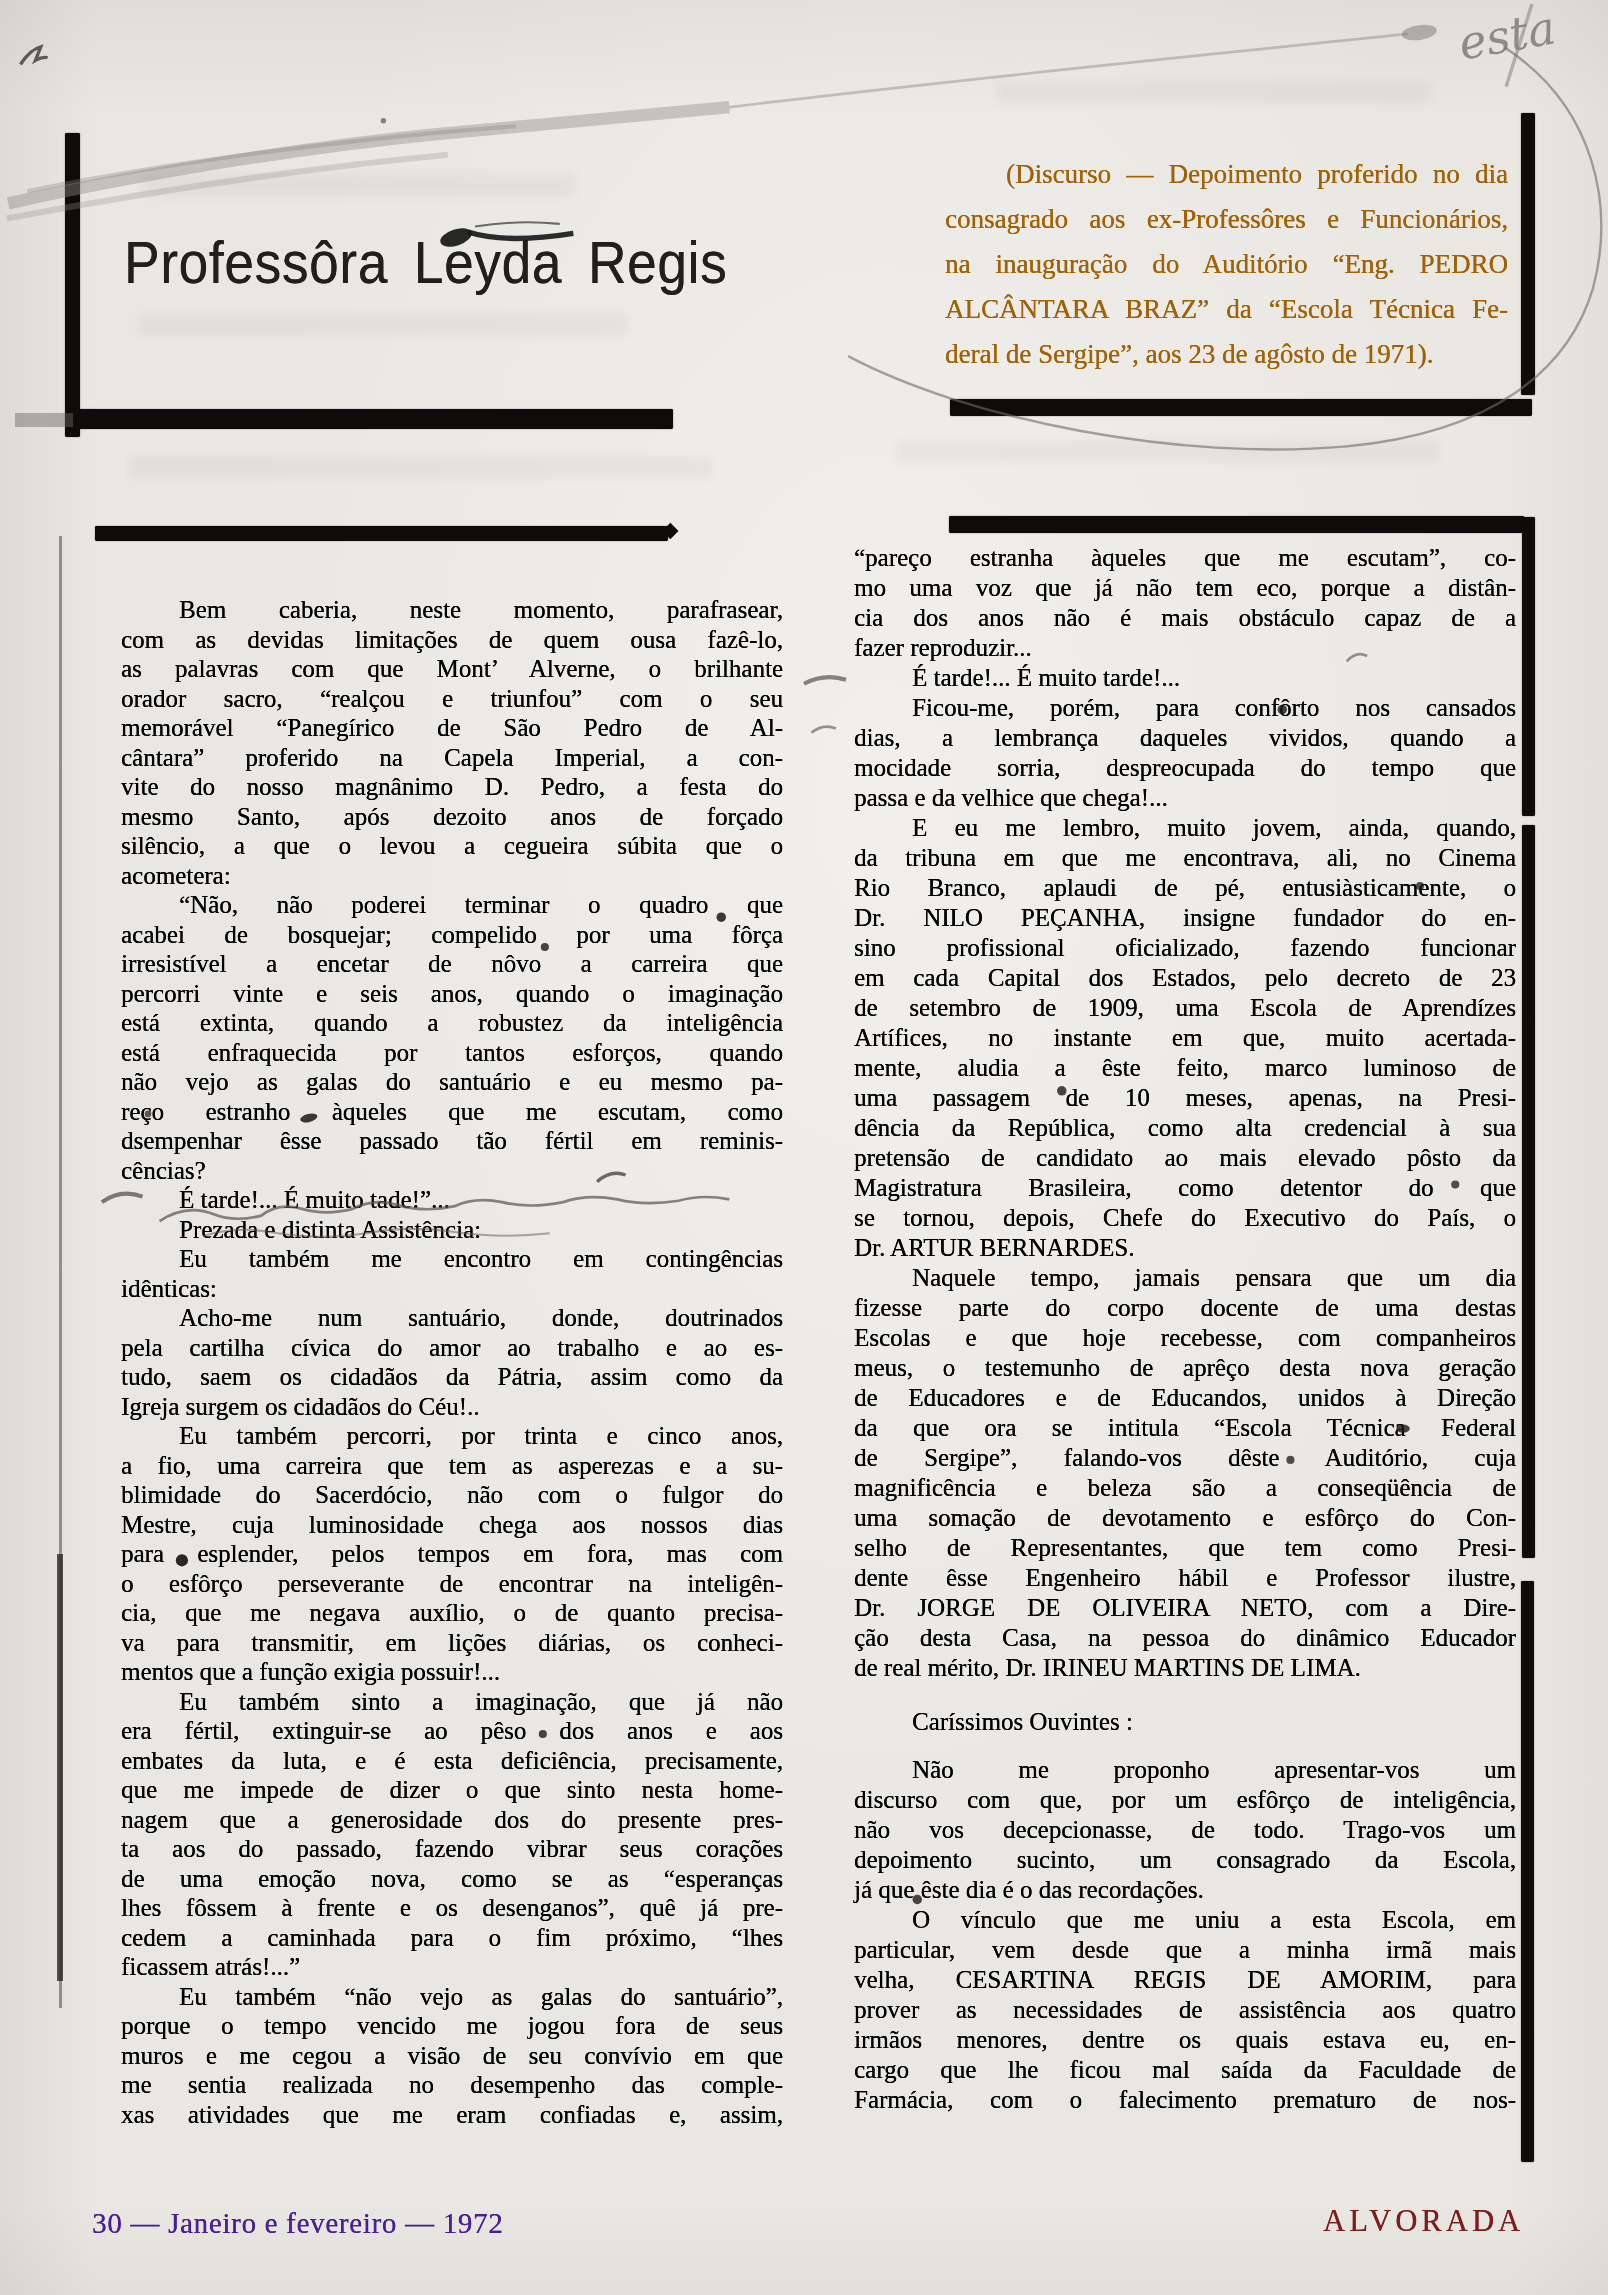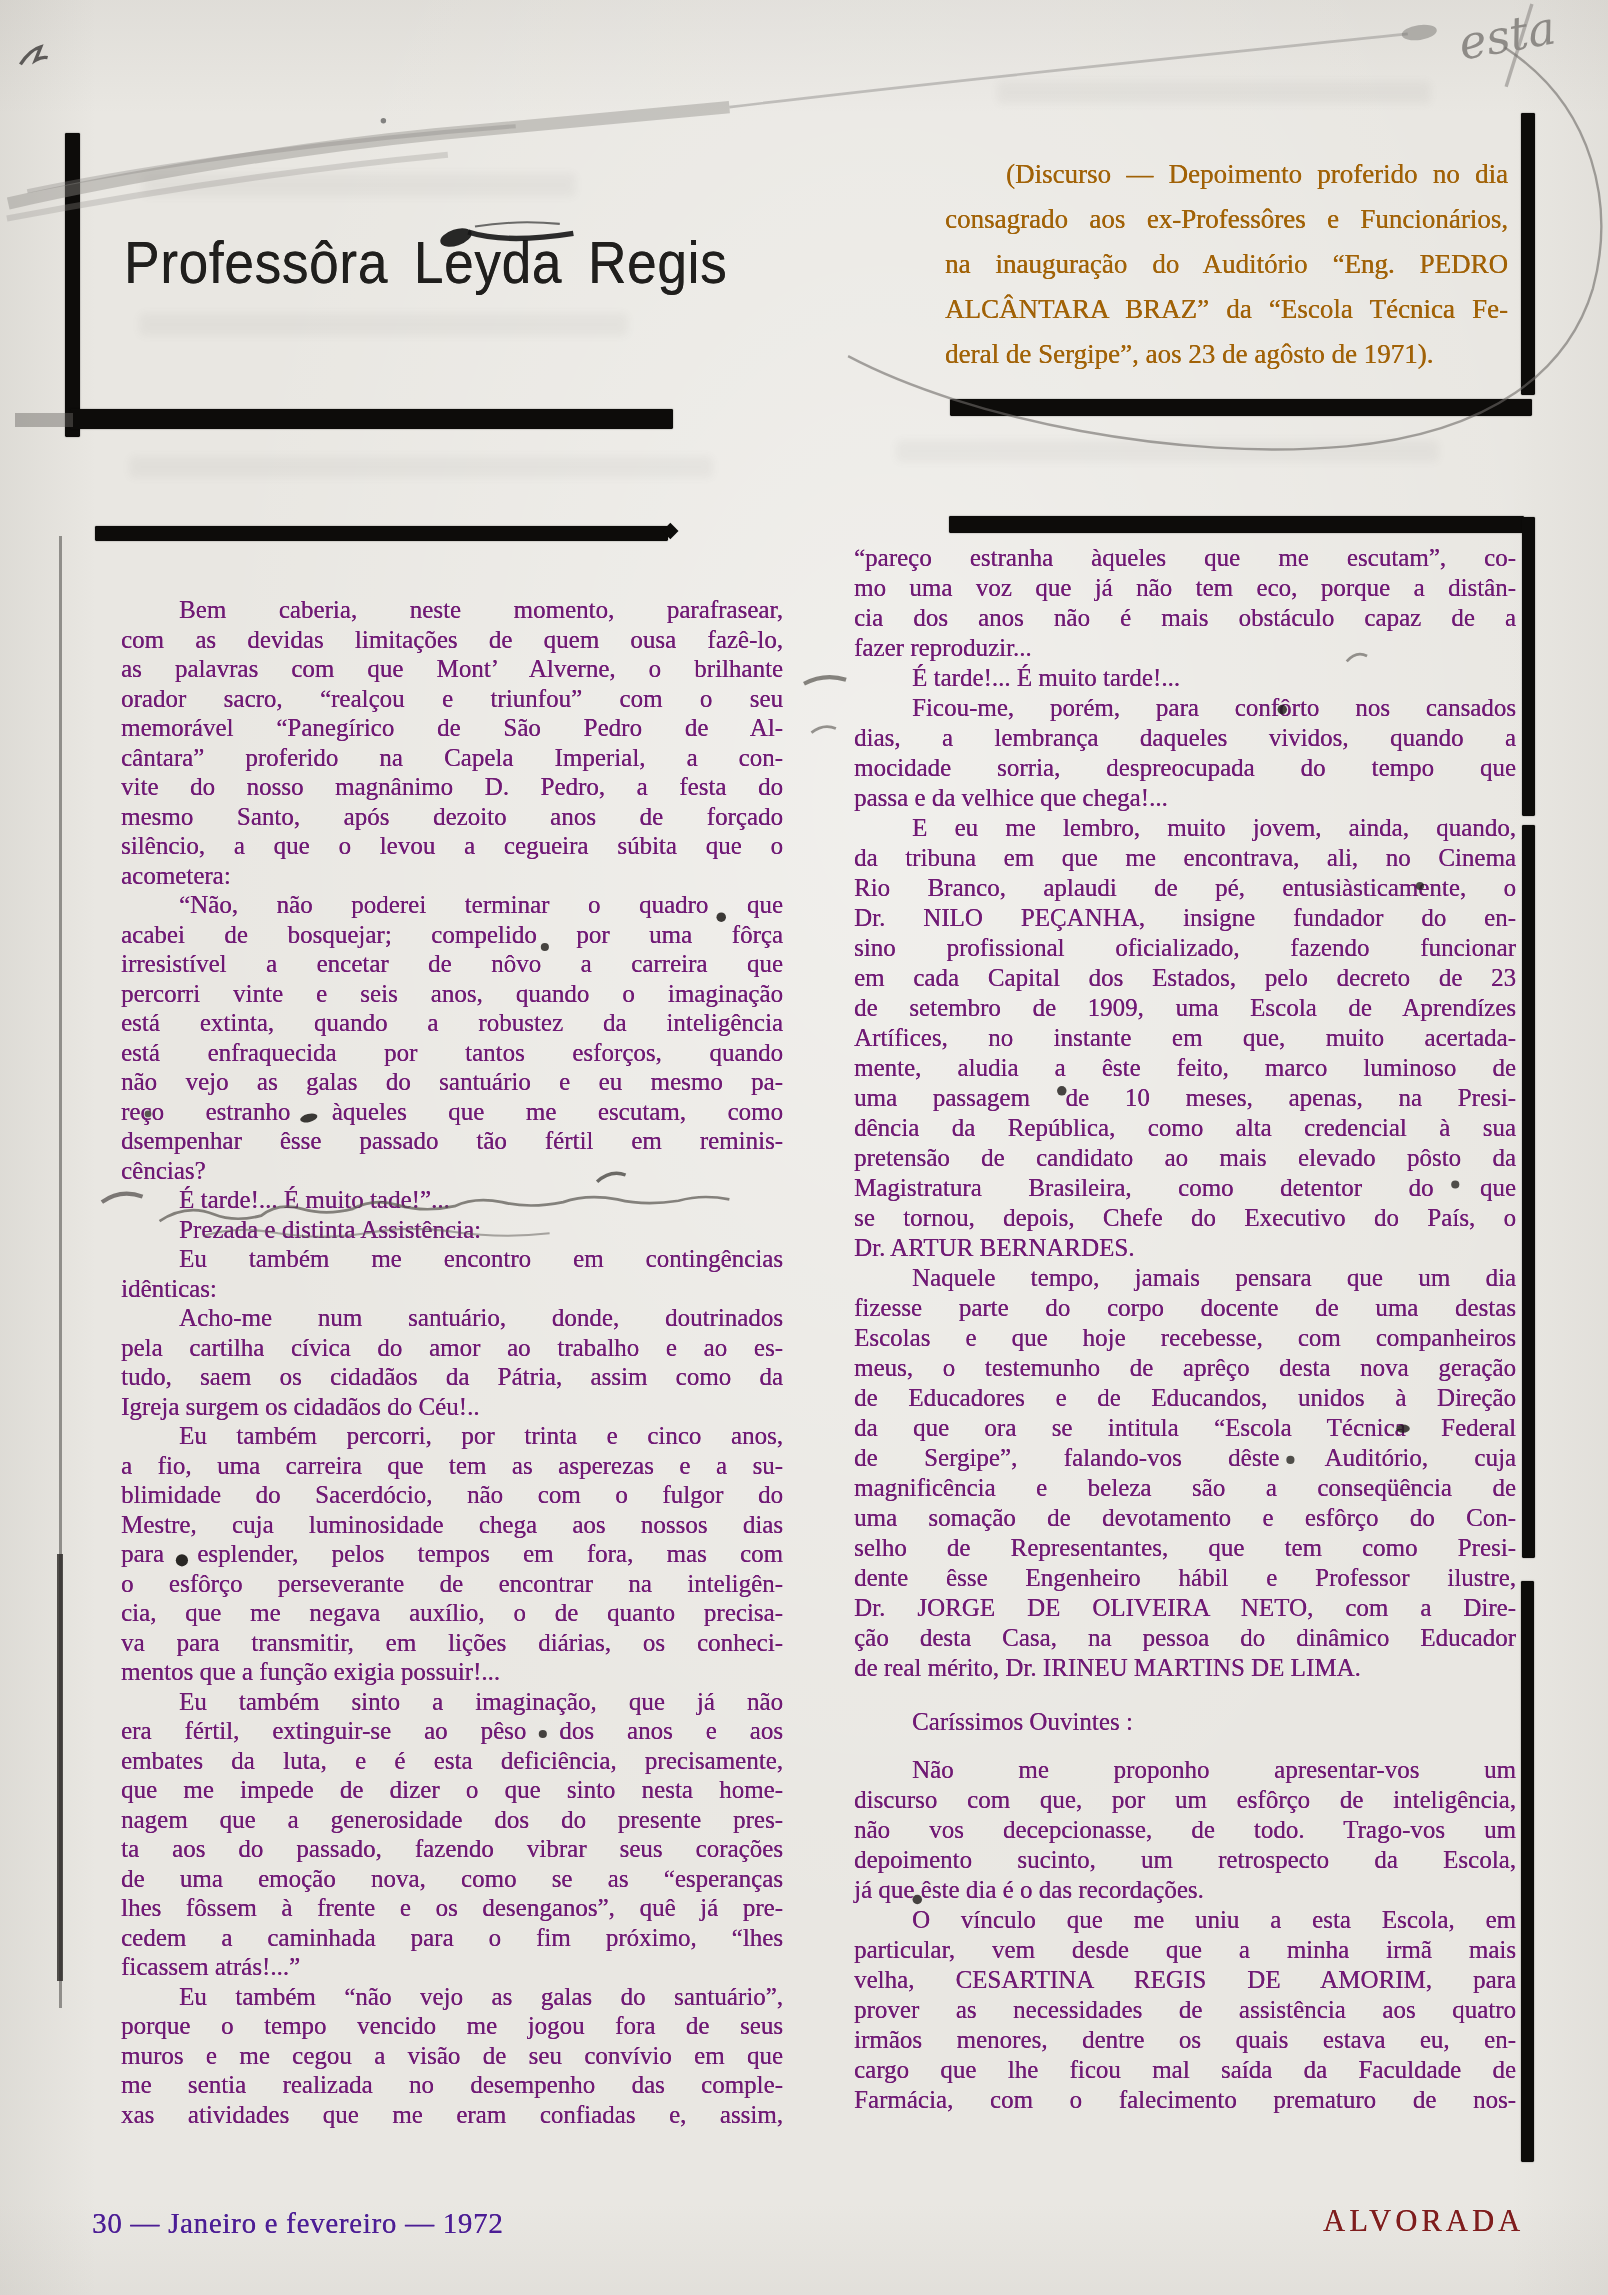--- a/index.html
+++ b/index.html
@@ -30,21 +30,21 @@
   }
   .lede{
     position:absolute;left:945px;top:152px;width:563px;
     font-size:27px;line-height:45px;color:#a16207;
     text-shadow:0.3px 0 0 currentColor;
   }
   .lede .line{text-align:justify;text-align-last:justify;}
   .lede .line.ind{text-indent:61px;}
   .lede .line.rag{text-align-last:left;}
 
-  .col{position:absolute;font-size:25px;color:#701a75;text-shadow:0.2px 0 0 currentColor;}
+  .col{position:absolute;font-size:25px;color:#000000;text-shadow:0.2px 0 0 currentColor;}
   .col-left{left:121px;top:595px;width:662px;}
   .col-right{left:854px;top:543px;width:662px;}
   .col .line{text-align:justify;text-align-last:justify;}
   .col-left .line{line-height:29.5px;height:29.5px;}
   .col-right .line{line-height:30px;height:30px;}
   .col .line.ind{text-indent:58px;}
   .col .line.rag{text-align-last:left;}
   .para{margin:0;}
 
   .footer-left{
@@ -214,21 +214,21 @@
       <div class="line">ção desta Casa, na pessoa do dinâmico Educador</div>
       <div class="line rag">de real mérito, Dr. IRINEU MARTINS DE LIMA.</div>
     </div>
     <div class="para" style="margin-top: 24.4px; margin-bottom: 17.6px;">
       <div class="line ind rag">Caríssimos Ouvintes :</div>
     </div>
     <div class="para">
       <div class="line ind">Não  me  proponho  apresentar-vos  um</div>
       <div class="line">discurso com que, por um esfôrço de inteligência,</div>
       <div class="line">não vos decepcionasse, de todo. Trago-vos um</div>
-      <div class="line">depoimento sucinto, um retrospecto da Escola,</div>
+      <div class="line">depoimento sucinto, um consagrado da Escola,</div>
       <div class="line rag">já que êste dia é o das recordações.</div>
     </div>
     <div class="para">
       <div class="line ind">O vínculo que me uniu a esta Escola, em</div>
       <div class="line">particular, vem desde que a minha irmã mais</div>
       <div class="line">velha, CESARTINA REGIS DE AMORIM, para</div>
       <div class="line">prover as necessidades de assistência aos quatro</div>
       <div class="line">irmãos menores, dentre os quais estava eu, en-</div>
       <div class="line">cargo que lhe ficou mal saída da Faculdade de</div>
       <div class="line">Farmácia, com o falecimento prematuro de nos-</div>

